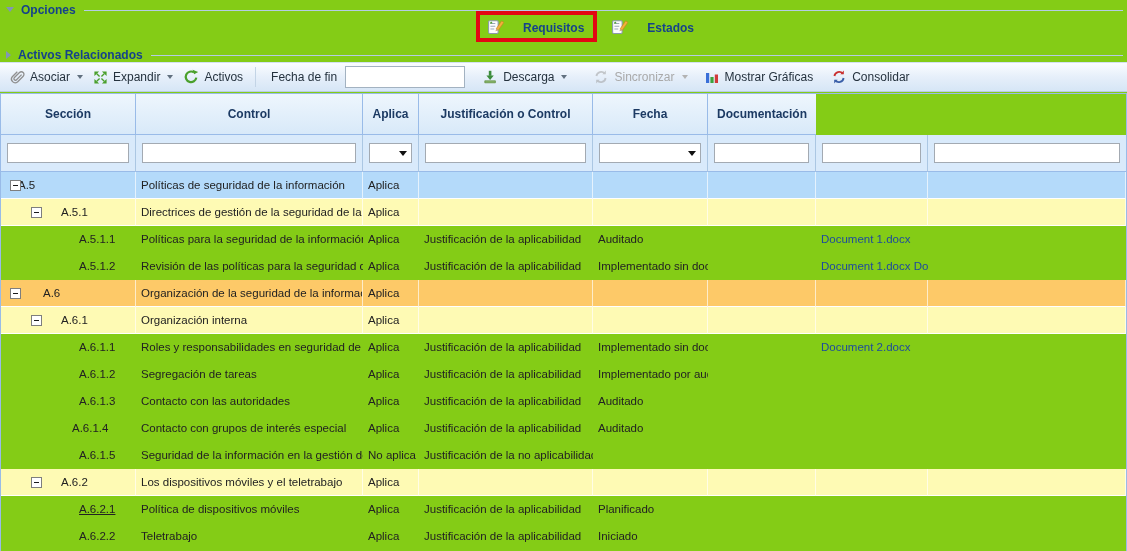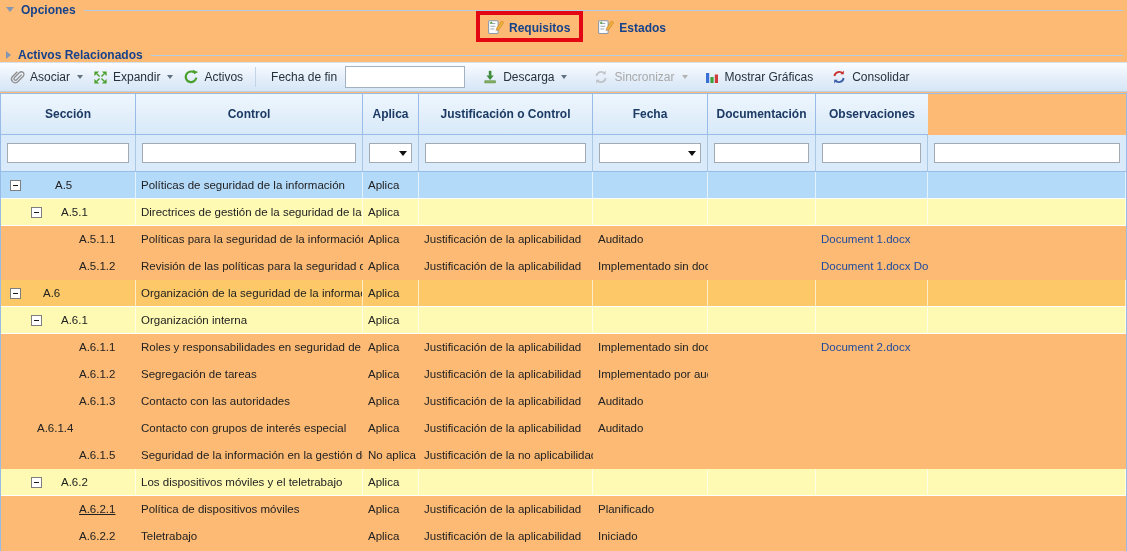--- a/index.html
+++ b/index.html
@@ -1,30 +1,30 @@
 <!DOCTYPE html>
 <html style="--row-blue: #B4DAFA; --row-yellow: #FEFAB4; --row-orange: #FDC968; --highlight-red: #E30613; --header-border: #99BBE8; --title-blue: #15428B; --link-blue: #1E4A9E;"><head>
 <meta charset="utf-8">
 <style>
   html,body{margin:0;padding:0;}
   body{width:1127px;height:551px;font-family:"Liberation Sans",sans-serif;background:#fff;overflow:hidden;}
-  .page{position:relative;width:1127px;height:551px;background:#fdba74;}
+  .page{position:relative;width:1127px;height:551px;background:#84cc16;}
 
   
   .panel-header{position:absolute;left:4px;right:4px;display:flex;align-items:center;height:15px;}
   .tri{width:0;height:0;display:inline-block;margin:0 7px 0 2px;}
   .tri.down{border-left:4px solid transparent;border-right:4px solid transparent;border-top:5px solid #8296B4;}
   .tri.right{border-top:4px solid transparent;border-bottom:4px solid transparent;border-left:5px solid #8296B4;}
   .panel-title{font-size:12px;font-weight:bold;color:#15428B;white-space:nowrap;cursor:pointer;}
   .hline{flex:1;height:1px;background:#B4CCE4;margin-left:8px;position:relative;top:1px;}
 
   
   .top-buttons{position:absolute;top:11px;left:476px;display:flex;align-items:center;}
   .highlight-box{border:4px solid var(--highlight-red,#E30613);padding:1px 5px 1px 3px;}
-  .action-btn{display:flex;align-items:flex-end;gap:5px;padding:2px 4px;cursor:pointer;}
+  .action-btn{display:flex;align-items:flex-end;gap:19px;padding:2px 4px;cursor:pointer;}
   .action-btn .btn-label{font-size:12px;font-weight:bold;color:#15428B;line-height:14px;}
   .estados-wrap{margin-left:10px;}
 
   
   .toolbar{position:absolute;top:62px;left:0;width:1127px;height:30px;box-sizing:border-box;display:flex;align-items:center;
     background:linear-gradient(#fbfdff,#e6effa 50%,#d6e6f6);border-top:1px solid #d3e1f1;border-bottom:1px solid #b9cde3;
     padding:0 4px;font-size:12px;color:#25323e;}
   .tb-item{display:flex;align-items:center;gap:5px;padding:2px 5px;white-space:nowrap;cursor:pointer;border-radius:3px;}
   .tb-item.disabled{color:#a9a9a9;cursor:default;}
   .tb-item.disabled svg{opacity:.5;}
@@ -188,21 +188,20 @@
   </div>
 
   <div class="grid">
     <div class="grid-head">
       <div class="hcell">Sección</div>
       <div class="hcell">Control</div>
       <div class="hcell">Aplica</div>
       <div class="hcell">Justificación o Control</div>
       <div class="hcell">Fecha</div>
       <div class="hcell">Documentación</div>
-      <div class="hcell">Observaciones</div>
     </div>
     <div class="grid-filter">
       <div class="fcell">
           <input type="text" style="">
         </div>
       <div class="fcell">
           <input type="text" style="">
         </div>
       <div class="fcell">
           <div class="fselect">
@@ -222,21 +221,21 @@
         </div>
       <div class="fcell">
           <input type="text" style="">
         </div>
       <div class="fcell">
           <input type="text" style="">
         </div>
     </div>
     <div class="grid-body">
         <div class="grid-row blue">
-          <div class="cell tree-cell"><span class="toggle" style="left: 9px;"></span><span class="sec-label" style="padding-left: 54px;">A.5</span></div>
+          <div class="cell tree-cell"><span class="toggle" style="left: 9px;"></span><span class="sec-label" style="padding-left: 17px;">A.5</span></div>
           <div class="cell">Políticas de seguridad de la información</div>
           <div class="cell">Aplica</div>
           <div class="cell"></div>
           <div class="cell"></div>
           <div class="cell"></div>
           <div class="cell"></div>
           <div class="cell"></div>
         </div>
         <div class="grid-row yellow">
           <div class="cell tree-cell"><span class="toggle" style="left: 30px;"></span><span class="sec-label" style="padding-left: 60px;">A.5.1</span></div>
@@ -312,21 +311,21 @@
           <div class="cell tree-cell"><span class="sec-label" style="padding-left: 78px;">A.6.1.3</span></div>
           <div class="cell">Contacto con las autoridades</div>
           <div class="cell">Aplica</div>
           <div class="cell">Justificación de la aplicabilidad</div>
           <div class="cell">Auditado</div>
           <div class="cell"></div>
           <div class="cell"></div>
           <div class="cell"></div>
         </div>
         <div class="grid-row white">
-          <div class="cell tree-cell"><span class="sec-label" style="padding-left: 36px;">A.6.1.4</span></div>
+          <div class="cell tree-cell"><span class="sec-label" style="padding-left: 71px;">A.6.1.4</span></div>
           <div class="cell">Contacto con grupos de interés especial</div>
           <div class="cell">Aplica</div>
           <div class="cell">Justificación de la aplicabilidad</div>
           <div class="cell">Auditado</div>
           <div class="cell"></div>
           <div class="cell"></div>
           <div class="cell"></div>
         </div>
         <div class="grid-row white">
           <div class="cell tree-cell"><span class="sec-label" style="padding-left: 78px;">A.6.1.5</span></div>

